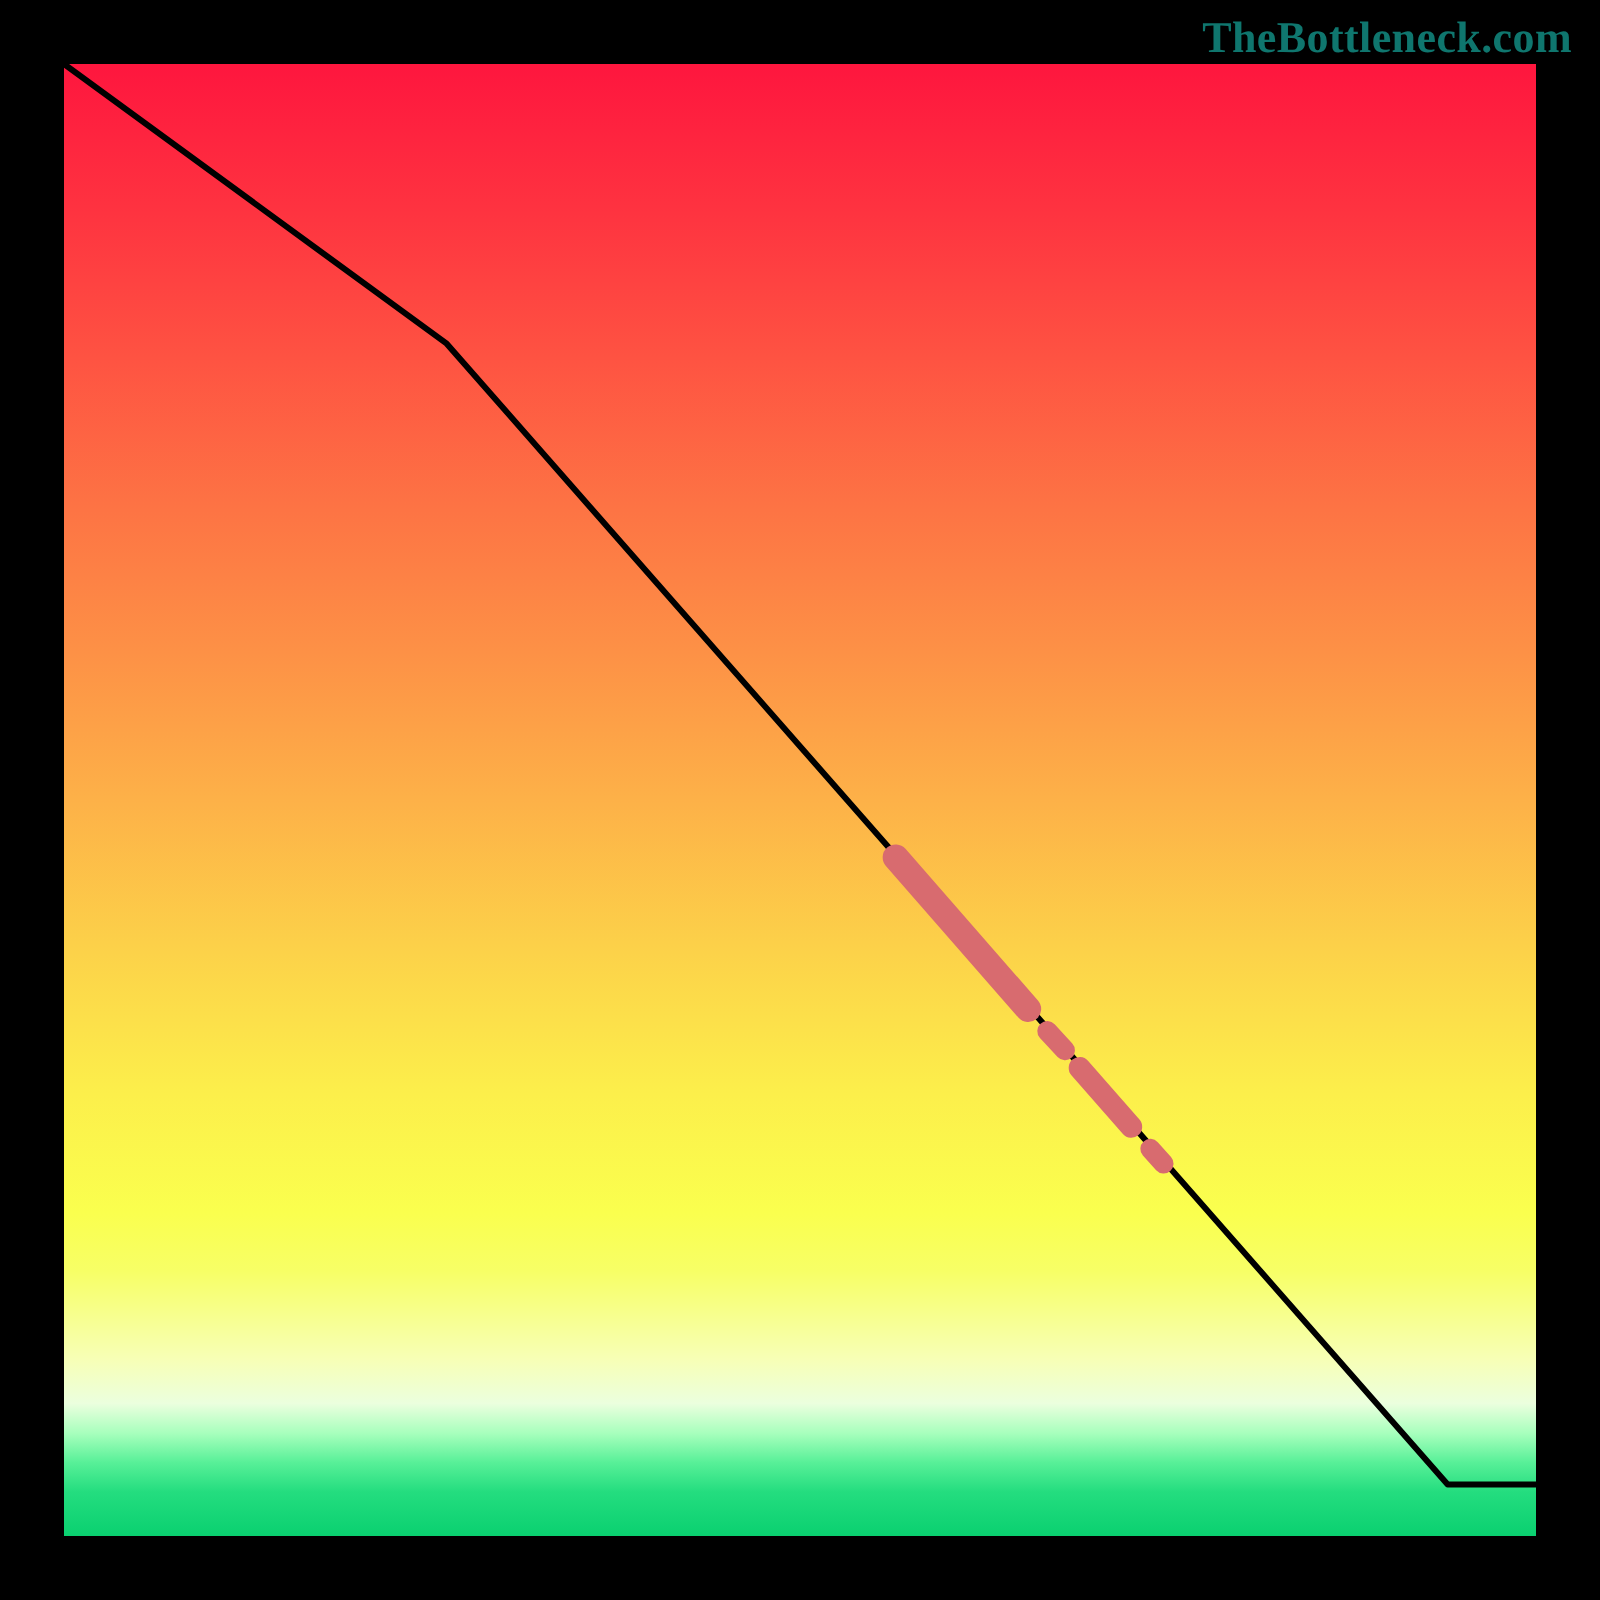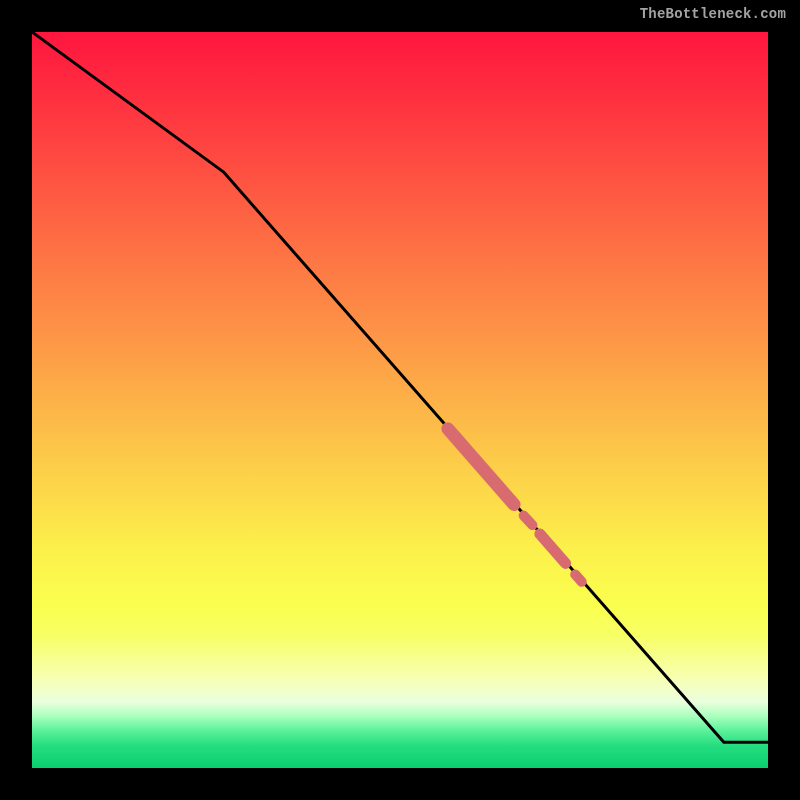--- a/index.html
+++ b/index.html
@@ -56,24 +56,24 @@
     position: absolute;
     left: 0;
     top: 0;
     width: 736px;
     height: 736px;
   }
   .watermark {
     position: absolute;
     top: 6px;
     right: 14px;
-    font-family: Liberation Mono, monospace;
-    font-size: 14px;
+    font-family: Liberation Serif, serif;
+    font-size: 22px;
     font-weight: 600;
-    color: #a3a3a3;
+    color: #0f766e;
     letter-spacing: 0.2px;
   }
 </style>
 </head>
 <body>
 
 <div class="frame">
   <div class="watermark">TheBottleneck.com</div>
   <div class="plot">
     <div class="gradient"></div>

